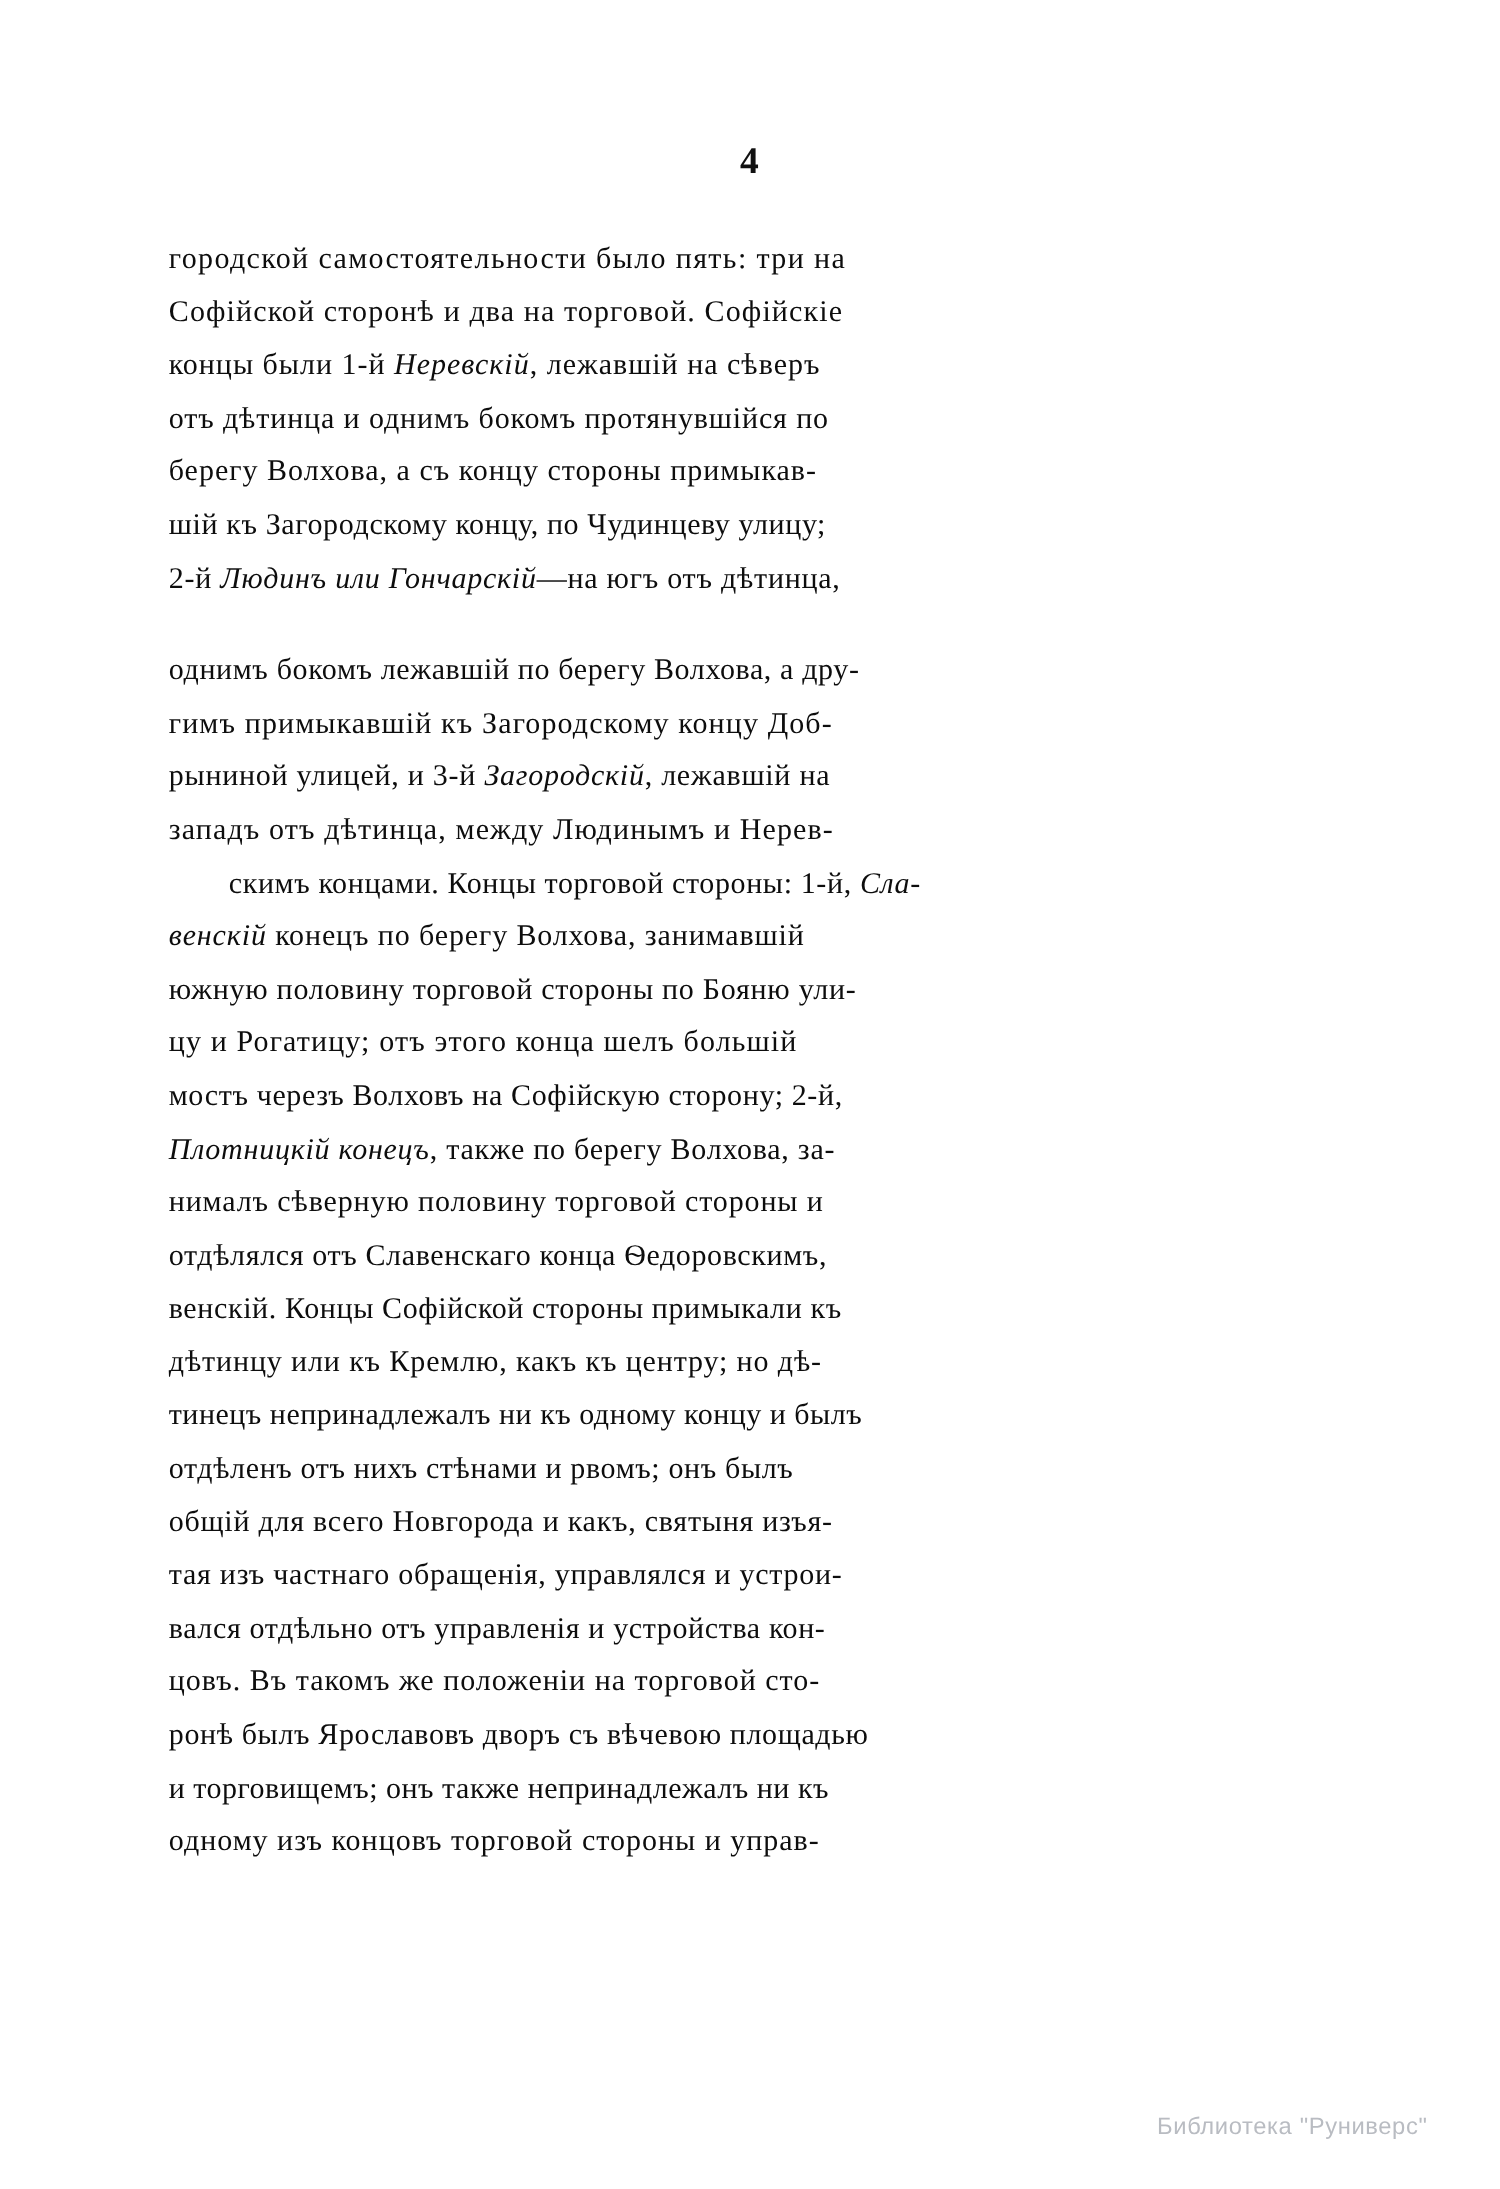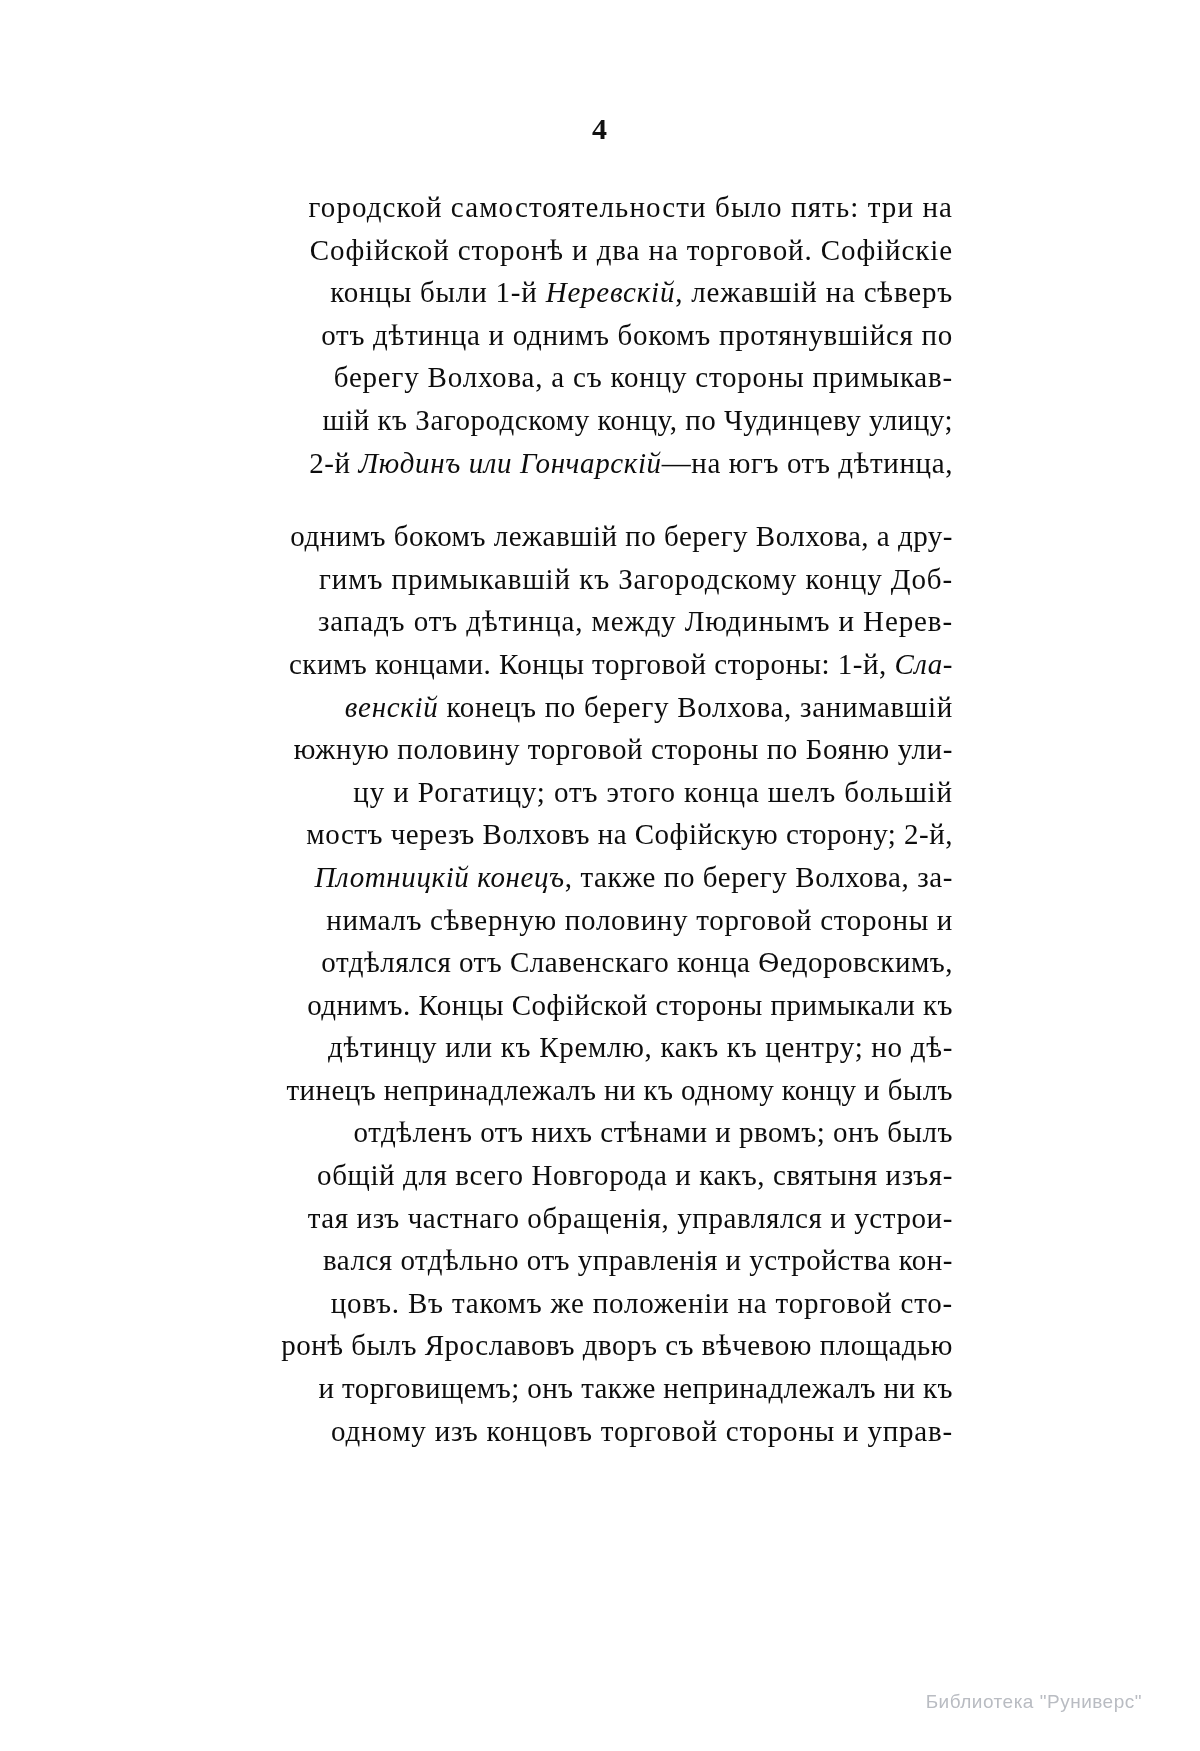--- a/index.html
+++ b/index.html
@@ -38,26 +38,25 @@
 
   .text-block {
     position: absolute;
     left: 135px;
     top: 186px;
     width: 818px;
   }
 
   .line {
     display: block;
-    font-size: 29px;
+    font-size: 24px;
     line-height: 42.6px;
     white-space: nowrap;
     letter-spacing: 0px;
     color: #0d0d0d;
-    text-align: right;
   }
 
   
   .line i {
   }
 
   .watermark {
     position: absolute;
     right: 58px;
     bottom: 38px;
@@ -77,30 +76,31 @@
   <div class="text-block" id="text-block">
       <div class="line" style="letter-spacing: 1.1px;">городской  самостоятельности  было  пять: три на</div>
       <div class="line" style="letter-spacing: 0.9px;">Софійской сторонѣ  и два на торговой.  Софійскіе</div>
       <div class="line" style="letter-spacing: 0.8px;">концы  были  1-й <i>Неревскій</i>,  лежавшій  на  сѣверъ</div>
       <div class="line" style="letter-spacing: 0.7px;">отъ дѣтинца  и однимъ бокомъ  протянувшійся по</div>
       <div class="line" style="letter-spacing: 0.8px;">берегу Волхова, а съ концу  стороны  примыкав-</div>
       <div class="line" style="letter-spacing: 0.5px;">шій къ Загородскому концу,  по  Чудинцеву улицу;</div>
       <div class="line" style="letter-spacing: 0.6px;">2-й <i>Людинъ или Гончарскій</i>—на югъ отъ  дѣтинца,</div>
       <div class="line" style="letter-spacing: 0.5px; margin-top: 31px;">однимъ бокомъ лежавшій по берегу Волхова, а дру-</div>
       <div class="line" style="letter-spacing: 0.9px;">гимъ примыкавшій  къ Загородскому концу Доб-</div>
+      <div class="line" style="letter-spacing: 0.6px;">рыниной улицей,   и 3-й <i>Загородскій</i>, лежавшій на</div>
       <div class="line" style="letter-spacing: 0.9px;">западъ отъ дѣтинца,  между Людинымъ и Нерев-</div>
       <div class="line" style="letter-spacing: 0.5px; margin-left: 48px;">скимъ концами. Концы торговой стороны: 1-й, <i>Сла-</i></div>
       <div class="line" style="letter-spacing: 0.7px;"><i>венскій</i> конецъ  по  берегу  Волхова,  занимавшій</div>
       <div class="line" style="letter-spacing: 0.6px;">южную половину торговой стороны по Бояню ули-</div>
       <div class="line" style="letter-spacing: 0.9px;">цу и Рогатицу;  отъ  этого  конца  шелъ большій</div>
       <div class="line" style="letter-spacing: 0.5px;">мостъ черезъ Волховъ на Софійскую  сторону;  2-й,</div>
       <div class="line" style="letter-spacing: 0.6px;"><i>Плотницкій конецъ</i>, также по берегу Волхова, за-</div>
       <div class="line" style="letter-spacing: 0.7px;">нималъ  сѣверную  половину  торговой  стороны и</div>
       <div class="line" style="letter-spacing: 0.5px;">отдѣлялся отъ  Славенскаго  конца  Ѳедоровскимъ,</div>
-      <div class="line" style="letter-spacing: 0.5px;">однимъ.  Концы Софійской стороны  примыкали къ</div>
+      <div class="line" style="letter-spacing: 0.5px;">венскій.  Концы Софійской стороны  примыкали къ</div>
       <div class="line" style="letter-spacing: 0.7px;">дѣтинцу или къ Кремлю, какъ  къ центру; но дѣ-</div>
       <div class="line" style="letter-spacing: 0.4px;">тинецъ непринадлежалъ ни къ  одному концу и былъ</div>
       <div class="line" style="letter-spacing: 0.5px;">отдѣленъ  отъ  нихъ  стѣнами  и  рвомъ;  онъ былъ</div>
       <div class="line" style="letter-spacing: 0.6px;">общій для всего  Новгорода и какъ, святыня изъя-</div>
       <div class="line" style="letter-spacing: 0.6px;">тая изъ частнаго обращенія, управлялся и устрои-</div>
       <div class="line" style="letter-spacing: 0.5px;">вался отдѣльно отъ  управленія и  устройства кон-</div>
       <div class="line" style="letter-spacing: 0.8px;">цовъ. Въ такомъ же  положеніи  на торговой сто-</div>
       <div class="line" style="letter-spacing: 0.5px;">ронѣ былъ Ярославовъ дворъ съ вѣчевою площадью</div>
       <div class="line" style="letter-spacing: 0.4px;">и торговищемъ; онъ  также  непринадлежалъ  ни къ</div>
       <div class="line" style="letter-spacing: 0.8px;">одному изъ концовъ  торговой  стороны  и управ-</div>

